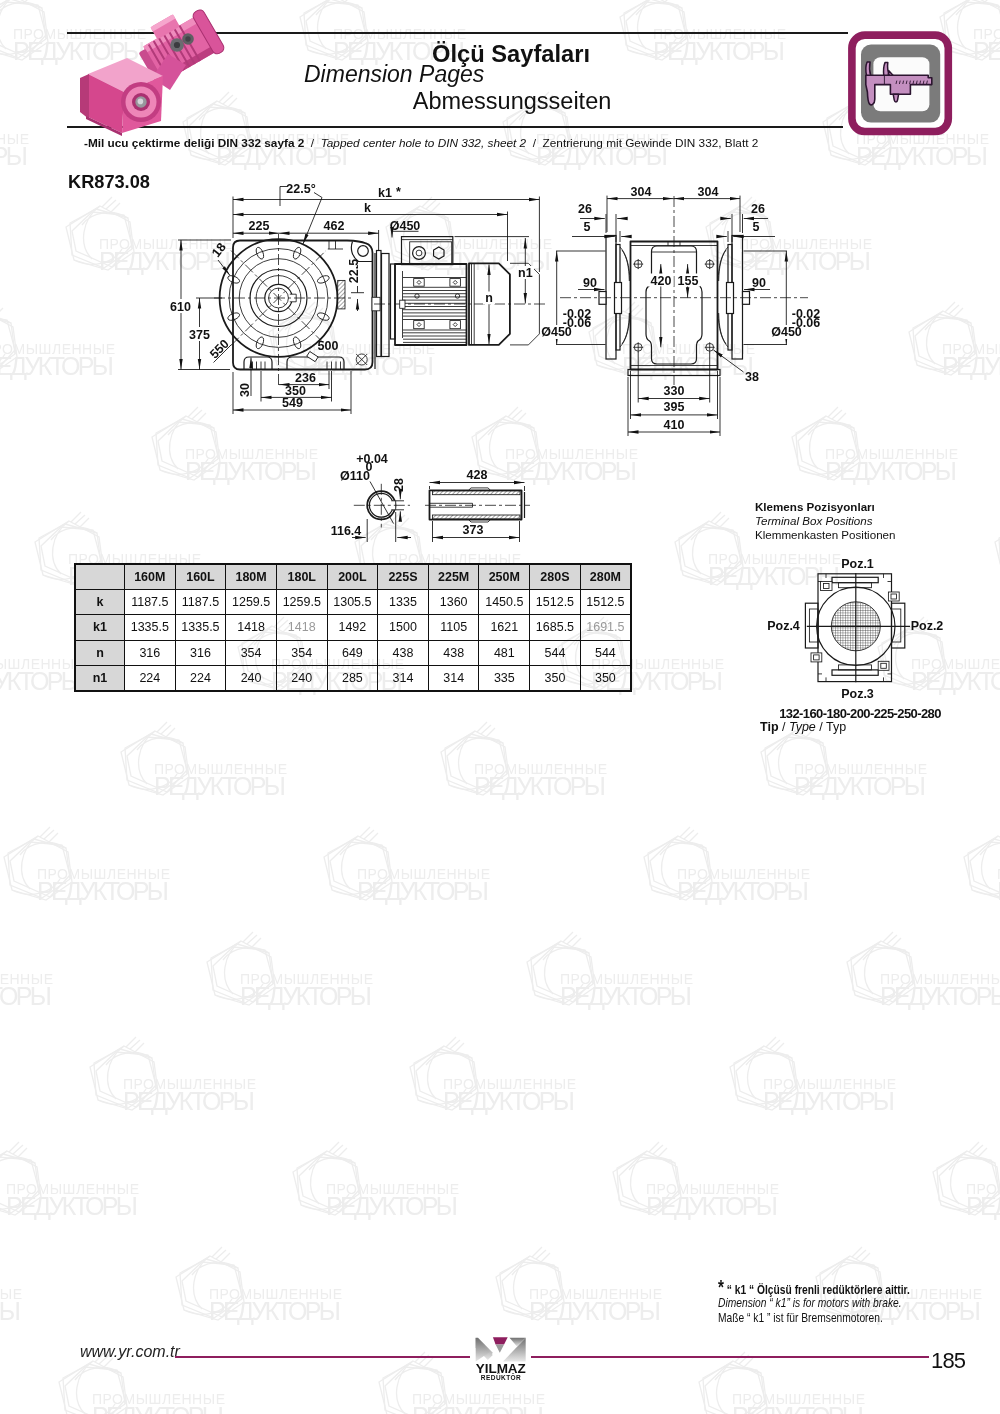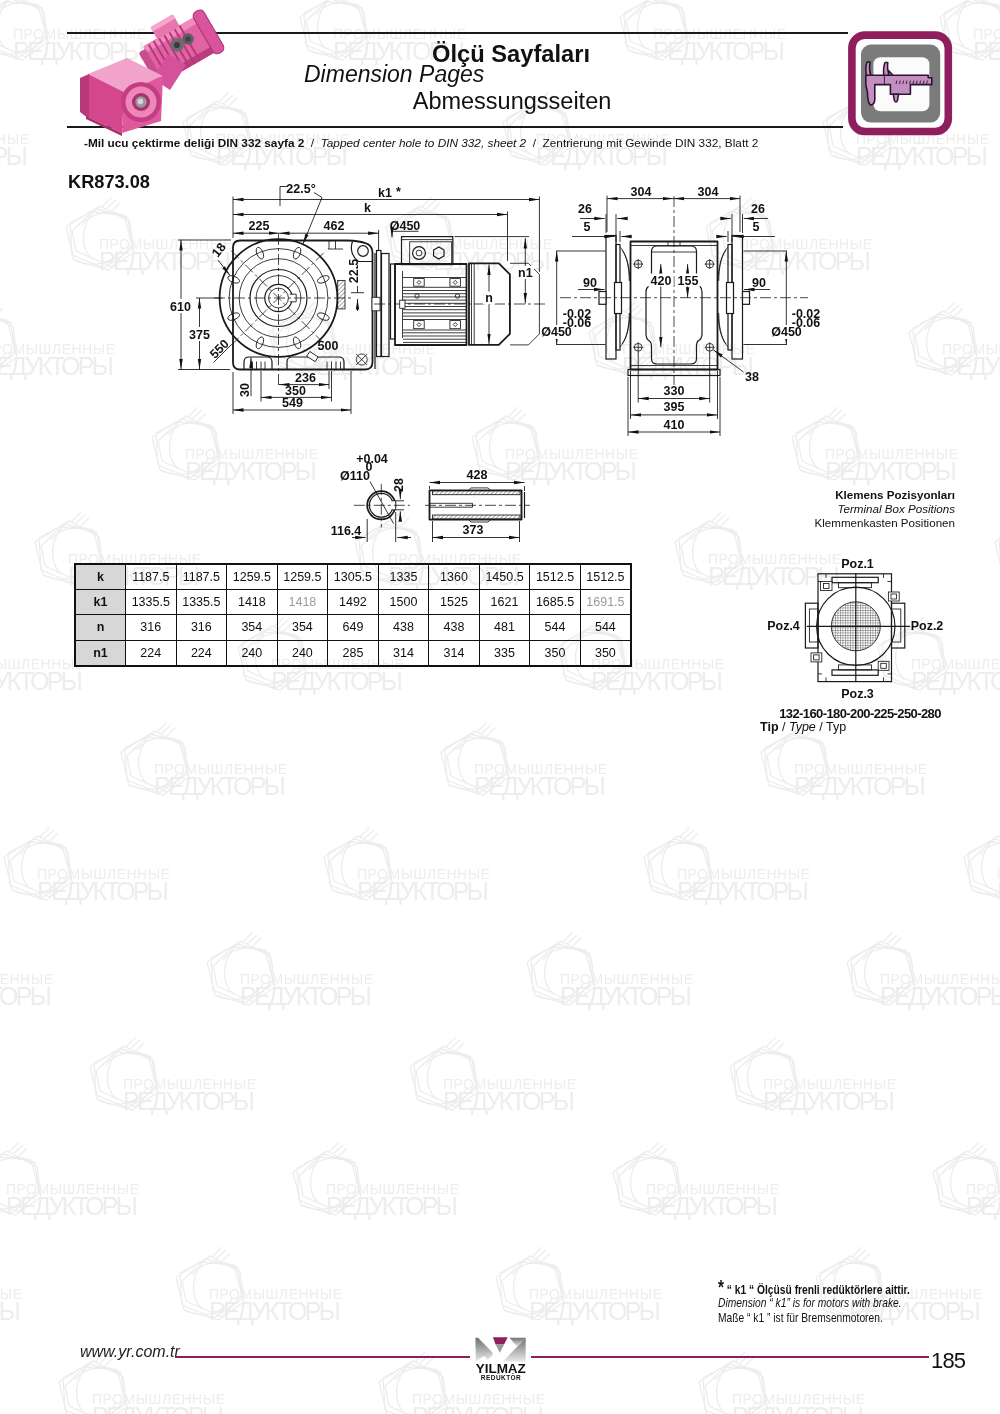--- a/index.html
+++ b/index.html
@@ -589,20 +589,33 @@
 </div>
 
 <div class="lay" style="left:68px;top:172px;font-size:18.2px;font-weight:bold;color:#111;">KR873.08</div>
 
 <table class="lay" style="left:74px;top:563px;border-collapse:collapse;table-layout:fixed;width:558px;font-size:12.5px;color:#111;text-align:center;border:2px solid #111;">
 <style>
  table td,table th{border:1px solid #111;height:24.2px;padding:0;overflow:hidden;}
  .hd{background:#d7d7d7;font-weight:bold;}
 </style>
 <tbody>
+      <tr>
+        <th class="hd" style="width:48px;"></th>
+        <th class="hd">160M</th>
+        <th class="hd">160L</th>
+        <th class="hd">180M</th>
+        <th class="hd">180L</th>
+        <th class="hd">200L</th>
+        <th class="hd">225S</th>
+        <th class="hd">225M</th>
+        <th class="hd">250M</th>
+        <th class="hd">280S</th>
+        <th class="hd">280M</th>
+      </tr>
 <tr>
         <td class="hd">k</td>
         <td>1187.5</td>
         <td>1187.5</td>
         <td>1259.5</td>
         <td>1259.5</td>
         <td>1305.5</td>
         <td>1335</td>
         <td>1360</td>
         <td>1450.5</td>
@@ -610,21 +623,21 @@
         <td>1512.5</td>
       </tr>
 <tr>
         <td class="hd">k1</td>
         <td>1335.5</td>
         <td>1335.5</td>
         <td>1418</td>
         <td style="color:#9a9a9a;">1418</td>
         <td>1492</td>
         <td>1500</td>
-        <td>1525</td>
+        <td>1105</td>
         <td>1621</td>
         <td>1685.5</td>
         <td style="color:#9a9a9a;">1691.5</td>
       </tr>
 <tr>
         <td class="hd">n</td>
         <td>316</td>
         <td>316</td>
         <td>354</td>
         <td>354</td>
@@ -644,21 +657,21 @@
         <td>285</td>
         <td>314</td>
         <td>314</td>
         <td>335</td>
         <td>350</td>
         <td>350</td>
       </tr>
 </tbody>
   </table>
 
-<div class="lay" style="left:755px;top:488px;width:200px;text-align:right;font-size:11.6px;color:#111;line-height:14px;">
+<div class="lay" style="left:755px;top:500px;width:200px;text-align:left;font-size:11.6px;color:#111;line-height:14px;">
   <div style="font-weight:bold;">Klemens Pozisyonları</div>
   <div style="font-style:italic;">Terminal Box Positions</div>
   <div>Klemmenkasten Positionen</div>
 </div>
 
 <div class="lay" style="left:760px;top:706px;width:200px;text-align:center;font-size:13px;letter-spacing:-0.6px;font-weight:bold;color:#111;">132-160-180-200-225-250-280</div>
 
 <div class="lay" style="left:760px;top:720px;width:200px;font-size:12.5px;color:#111;"><b>Tip</b> / <i>Type</i> / Typ</div>
 
 <div class="lay" style="left:718px;top:1281px;font-size:13.5px;line-height:13.4px;color:#111;transform:scaleX(0.76);transform-origin:0 0;white-space:nowrap;">

